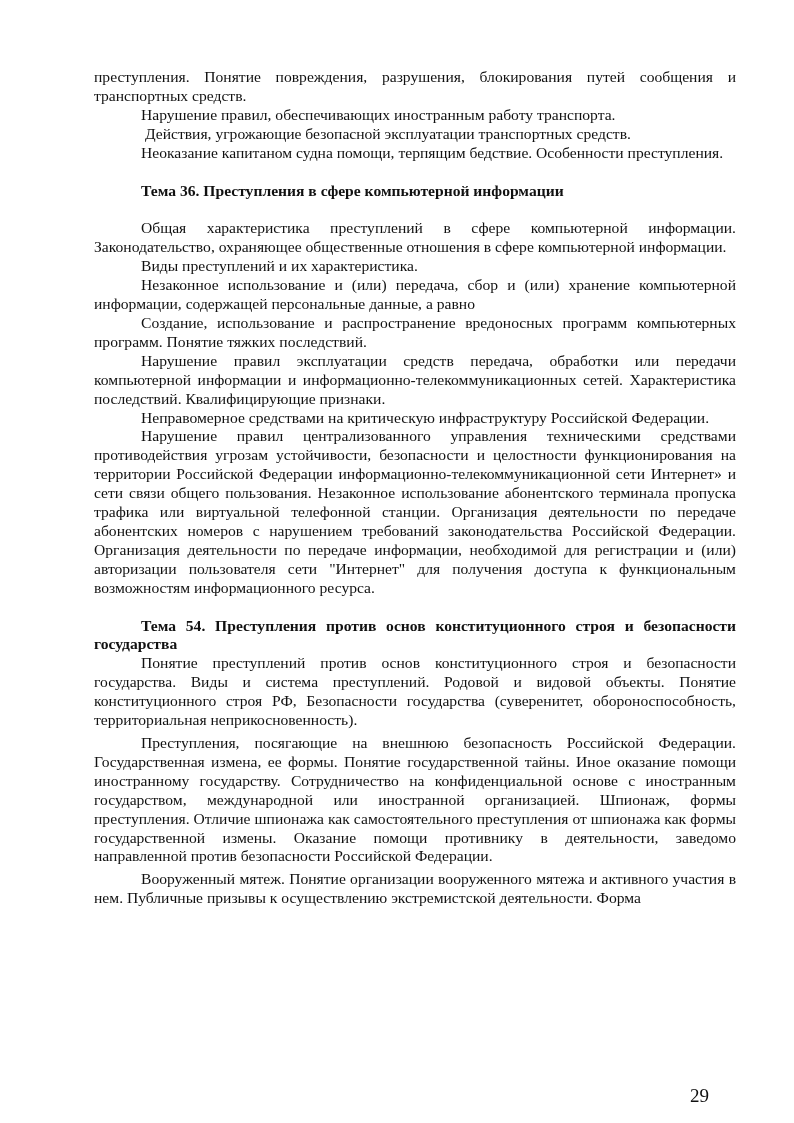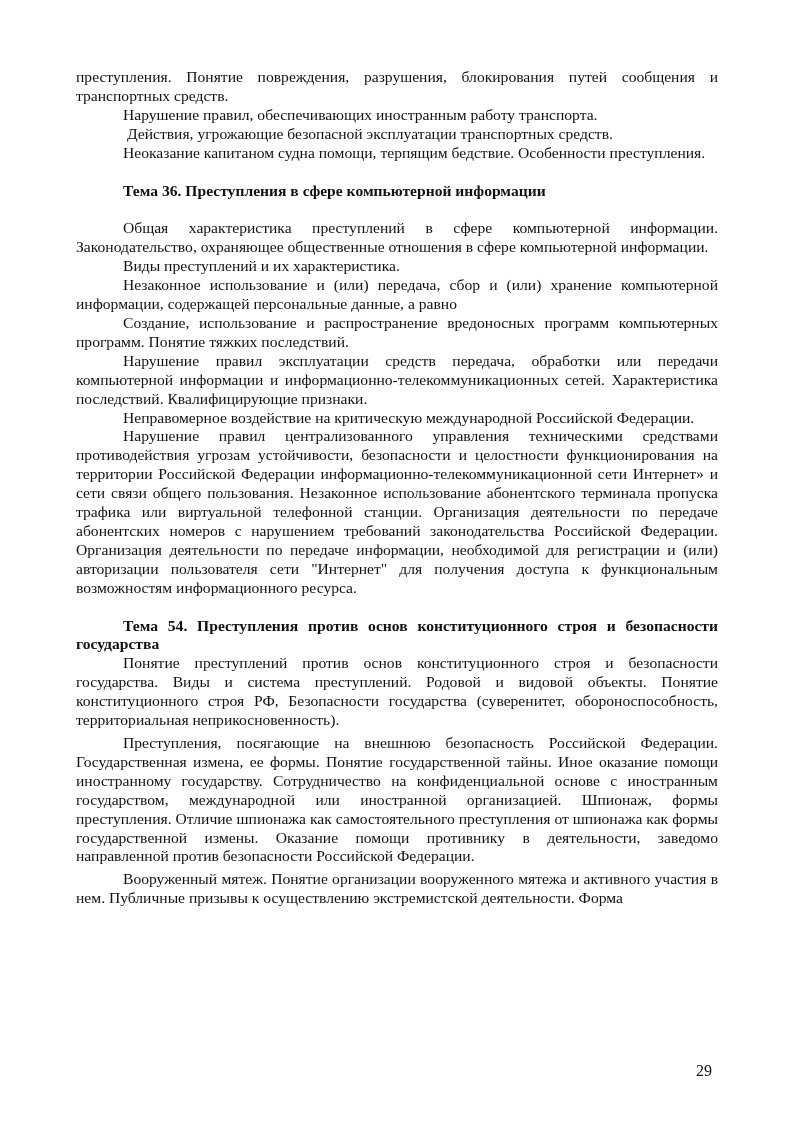--- a/index.html
+++ b/index.html
@@ -1,19 +1,19 @@
 <!DOCTYPE html>
 <html><head>
 <meta charset="utf-8">
 <style>
   html, body { margin: 0; padding: 0; background: #ffffff; }
   body { width: 794px; height: 1123px; position: relative; overflow: hidden; }
   .page {
     position: absolute;
-    left: 76px;
+    left: 94px;
     top: 68px;
     width: 642px;
     font-family: "Liberation Serif", serif;
     font-size: 15.6px;
     line-height: 18.9px;
     color: #111111;
   }
   .p { margin: 0; text-align: justify; text-indent: 47px; }
   .p.noindent { text-indent: 0; }
   .heading {
@@ -21,25 +21,25 @@
     font-weight: bold;
     text-indent: 47px;
     text-align: justify;
   }
   .gap-before-head { height: 19px; }
   .gap-after-head { height: 19px; }
   .gap-small { height: 4px; }
   .page-number {
     position: absolute;
     left: 690px;
-    top: 1062px;
+    top: 1085px;
     width: 28px;
-    text-align: center;
+    text-align: left;
     font-family: "Liberation Serif", serif;
-    font-size: 16px;
+    font-size: 19px;
     color: #111111;
   }
 </style>
 </head>
 <body>
 
 <div class="page">
   <p class="p noindent">преступления. Понятие повреждения, разрушения, блокирования путей сообщения и транспортных средств.</p>
   <p class="p">Нарушение правил, обеспечивающих иностранным работу транспорта.</p>
   <p class="p" style="white-space:pre-wrap;"> Действия, угрожающие безопасной эксплуатации транспортных средств.</p>
@@ -47,21 +47,21 @@
 
   <div class="gap-before-head"></div>
   <p class="heading">Тема 36. Преступления в сфере компьютерной информации</p>
   <div class="gap-after-head"></div>
 
   <p class="p">Общая характеристика преступлений в сфере компьютерной информации. Законодательство, охраняющее общественные отношения в сфере компьютерной информации.</p>
   <p class="p">Виды преступлений и их характеристика.</p>
   <p class="p">Незаконное использование и (или) передача, сбор и (или) хранение компьютерной информации, содержащей персональные данные, а равно</p>
   <p class="p">Создание, использование и распространение вредоносных программ компьютерных программ. Понятие тяжких последствий.</p>
   <p class="p">Нарушение правил эксплуатации средств передача, обработки или передачи компьютерной информации и информационно-телекоммуникационных сетей. Характеристика последствий. Квалифицирующие признаки.</p>
-  <p class="p">Неправомерное воздействие на критическую международной Российской Федерации.</p>
+  <p class="p">Неправомерное средствами на критическую инфраструктуру Российской Федерации.</p>
   <p class="p">Нарушение правил централизованного управления техническими средствами противодействия угрозам устойчивости, безопасности и целостности функционирования на территории Российской Федерации информационно-телекоммуникационной сети Интернет» и сети связи общего пользования. Незаконное использование абонентского терминала пропуска трафика или виртуальной телефонной станции. Организация деятельности по передаче абонентских номеров с нарушением требований законодательства Российской Федерации. Организация деятельности по передаче информации, необходимой для регистрации и (или) авторизации пользователя сети "Интернет" для получения доступа к функциональным возможностям информационного ресурса.</p>
 
   <div class="gap-before-head"></div>
   <p class="heading">Тема 54. Преступления против основ конституционного строя и безопасности государства</p>
 
   <p class="p">Понятие преступлений против основ конституционного строя и безопасности государства. Виды и система преступлений. Родовой и видовой объекты. Понятие конституционного строя РФ, Безопасности государства (суверенитет, обороноспособность, территориальная неприкосновенность).</p>
   <div class="gap-small"></div>
   <p class="p">Преступления, посягающие на внешнюю безопасность Российской Федерации. Государственная измена, ее формы. Понятие государственной тайны. Иное оказание помощи иностранному государству. Сотрудничество на конфиденциальной основе с иностранным государством, международной или иностранной организацией. Шпионаж, формы преступления. Отличие шпионажа как самостоятельного преступления от шпионажа как формы государственной измены. Оказание помощи противнику в деятельности, заведомо направленной против безопасности Российской Федерации.</p>
   <div class="gap-small"></div>
   <p class="p">Вооруженный мятеж. Понятие организации вооруженного мятежа и активного участия в нем. Публичные призывы к осуществлению экстремистской деятельности. Форма</p>

